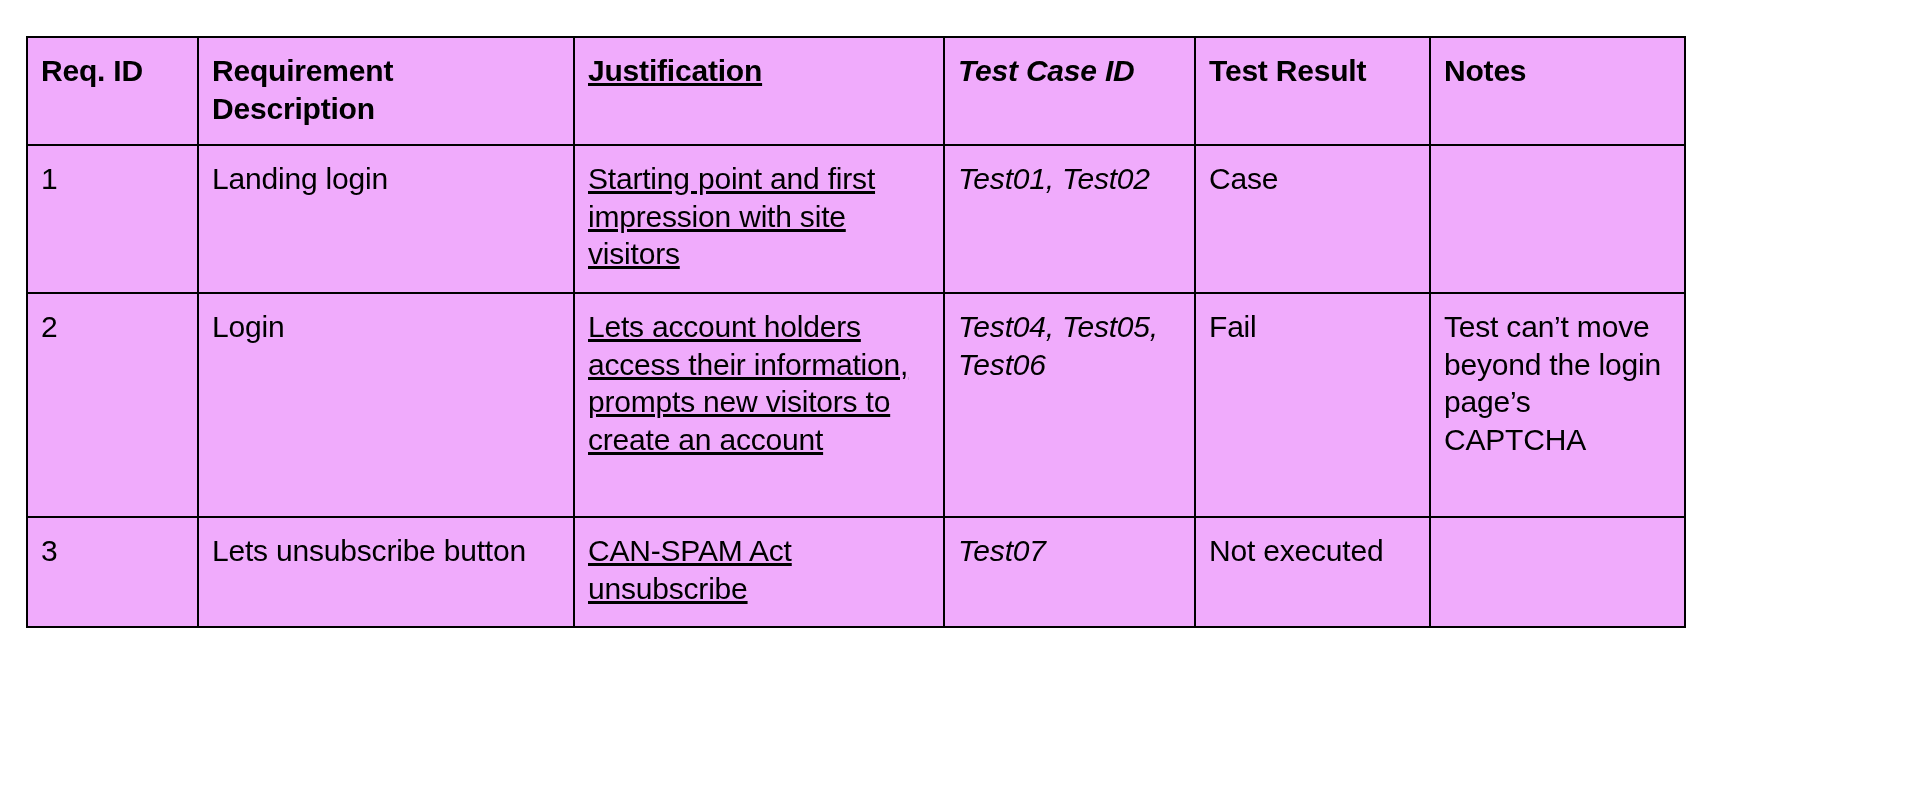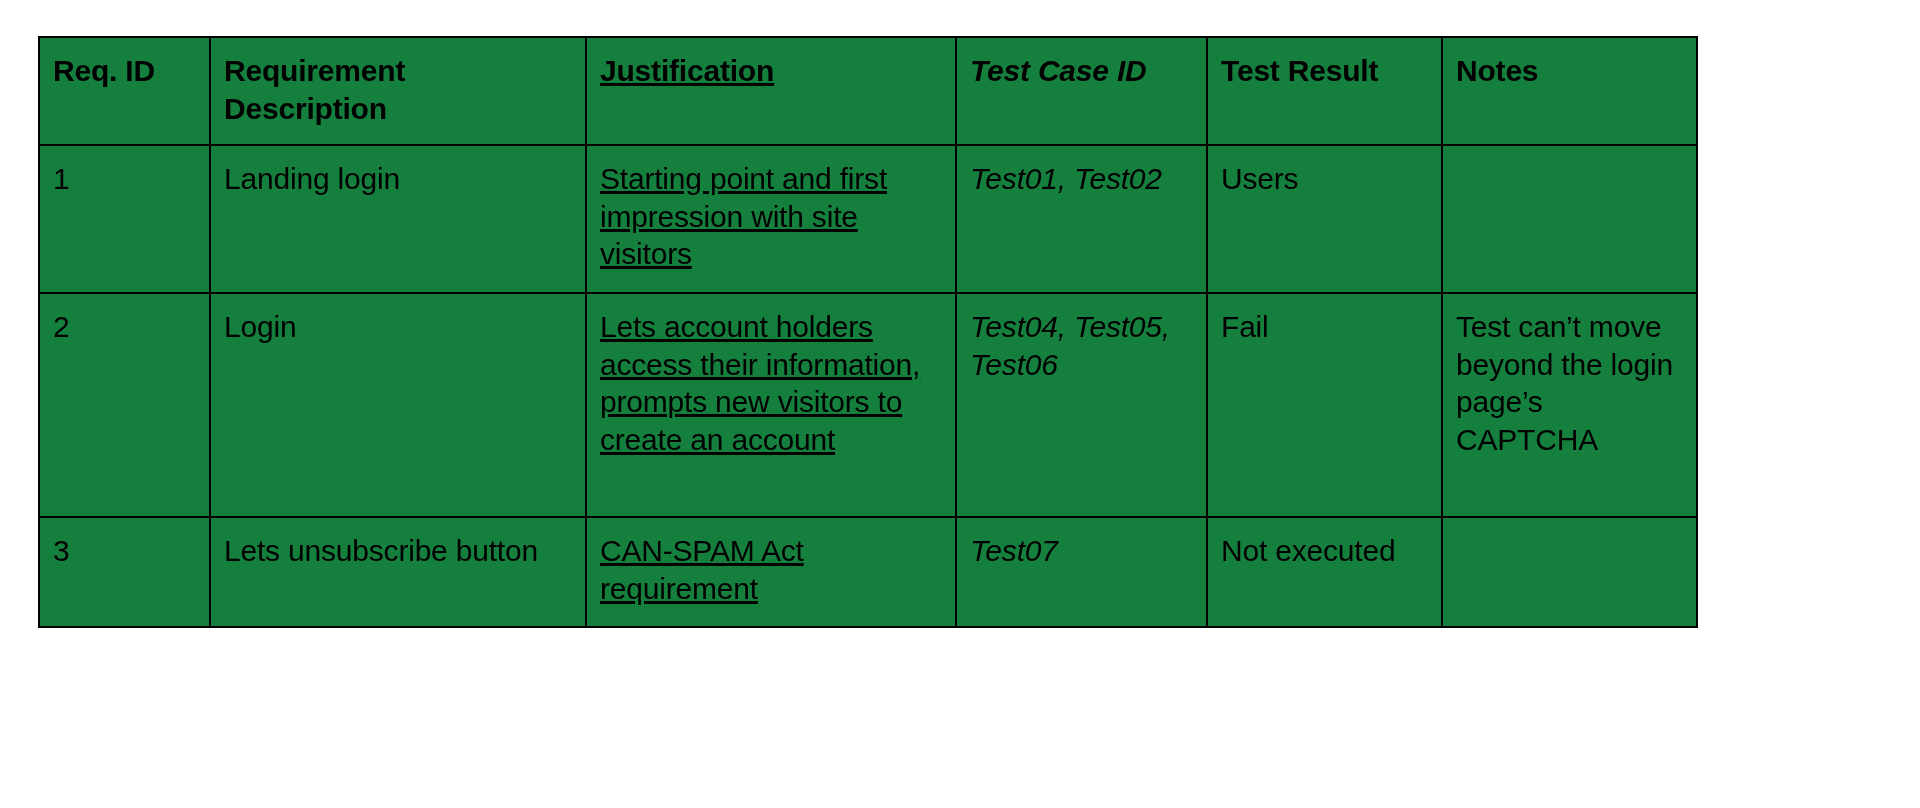--- a/index.html
+++ b/index.html
@@ -16,26 +16,26 @@
     overflow: hidden;
   }
   #page {
     position: relative;
     width: 1920px;
     height: 808px;
     background: #ffffff;
   }
   #trace-table {
     position: absolute;
-    left: 38px;
+    left: 26px;
     top: 36px;
     width: 1484px;
     border-collapse: collapse;
     table-layout: fixed;
-    background: #15803d;
+    background: #f0abfc;
   }
   #trace-table td, #trace-table th {
     border: 2px solid #000000;
     vertical-align: top;
     text-align: left;
     padding: 14px 14px 14px 13px;
     font-size: 30px;
     line-height: 1.25;
     letter-spacing: -0.2px;
     word-wrap: break-word;
@@ -95,21 +95,21 @@
         <td class="col-desc">
             <span class="cell-text">Landing login</span>
           </td>
         <td class="col-just">
             <span class="cell-text">Starting point and first impression with site visitors</span>
           </td>
         <td class="col-tcid">
             <span class="cell-text">Test01, Test02</span>
           </td>
         <td class="col-result">
-            <span class="cell-text">Users</span>
+            <span class="cell-text">Case</span>
           </td>
         <td class="col-notes">
             <span class="cell-text"></span>
           </td>
       </tr>
       <tr class="row-2">
         <td class="col-req">
             <span class="cell-text">2</span>
           </td>
         <td class="col-desc">
@@ -129,21 +129,21 @@
           </td>
       </tr>
       <tr class="row-3">
         <td class="col-req">
             <span class="cell-text">3</span>
           </td>
         <td class="col-desc">
             <span class="cell-text">Lets unsubscribe button</span>
           </td>
         <td class="col-just">
-            <span class="cell-text">CAN-SPAM Act requirement</span>
+            <span class="cell-text">CAN-SPAM Act unsubscribe</span>
           </td>
         <td class="col-tcid">
             <span class="cell-text">Test07</span>
           </td>
         <td class="col-result">
             <span class="cell-text">Not executed</span>
           </td>
         <td class="col-notes">
             <span class="cell-text"></span>
           </td>

